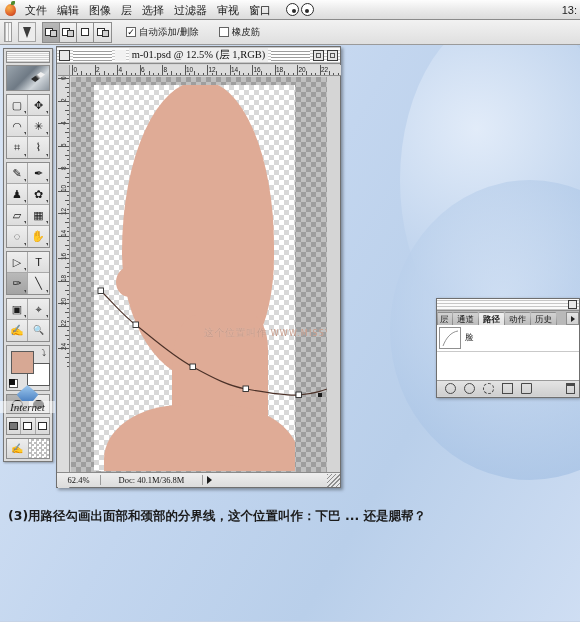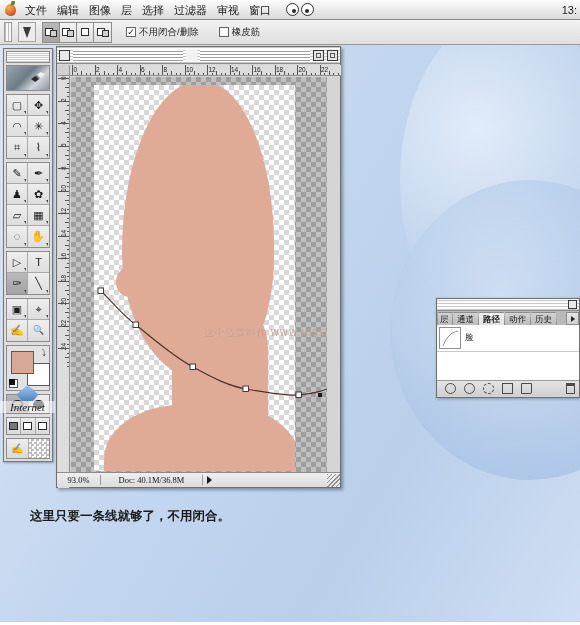--- a/index.html
+++ b/index.html
@@ -389,21 +389,21 @@
     <div class="opt-btn">
       <div class="sq"></div>
     </div>
     <div class="opt-btn">
       <div class="sq"></div>
         <div class="sq2"></div>
     </div>
   </div>
   <div class="opt-check" style="margin-left:8px;">
     <span class="chk">✓</span>
-    <span>不用闭合/删除</span>
+    <span>自动添加/删除</span>
   </div>
   <div class="opt-check" style="margin-left:14px;">
     <span class="chk"></span>
     <span>橡皮筋</span>
   </div>
 </div>
 
 <div id="toolpalette">
   <div class="tp-header"></div>
   <div class="tp-banner"></div>
@@ -546,20 +546,21 @@
   <div class="di-glyph"></div>
   <div class="di-label">Internet</div>
 </div>
 
 <div id="docwin">
 
   <div id="doctitle">
     <div class="tbox"></div>
     <div class="tlines grow"></div>
     <div class="tbox" style="border:none;background:#f2f2f2;"></div>
+    <div class="t-text">m-01.psd @ 12.5% (层 1,RGB)</div>
     <div class="tlines grow"></div>
     <div class="t-btn"></div>
     <div class="t-btn"></div>
   </div>
 
   <div id="corner"></div>
 
   <div id="hruler">
       <div class="rl-num" style="left: 3.5px; top: 1px;">0</div>
       <div class="rl-tick" style="left: 2px; top: 0px; width: 1px; height: 11px;"></div>
@@ -741,21 +742,21 @@
       <g fill="#1a1a1a">
         <rect x="259" y="306" width="5" height="5"></rect>
         <rect x="277" y="280" width="5" height="5"></rect>
         <rect x="247" y="316" width="4" height="4"></rect>
       </g>
     </svg>
 
   </div>
 
   <div id="statusbar">
-    <div class="sb-zoom">93.0%</div>
+    <div class="sb-zoom">62.4%</div>
     <div class="sb-doc">Doc: 40.1M/36.8M</div>
     <div class="sb-arrow">
         <i></i>
       </div>
     <div class="sb-rest"></div>
     <div class="sb-grip"></div>
   </div>
 </div>
 
 <div id="palette">
@@ -786,17 +787,17 @@
     <div class="pf-ico circle"></div>
     <div class="pf-ico circle"></div>
     <div class="pf-ico dash"></div>
     <div class="pf-ico"></div>
     <div class="pf-ico page"></div>
     <div class="pf-trash"></div>
   </div>
 </div>
 
 <div id="caption">
-  <div class="l2">这里只要一条线就够了，不用闭合。</div>
+  <div class="l1">(3)用路径勾画出面部和颈部的分界线，这个位置叫作：下巴 ... 还是腮帮？</div>
   <div class="gap"></div>
 </div>
 
 <div id="framebottom"></div>
 
 </body></html>

